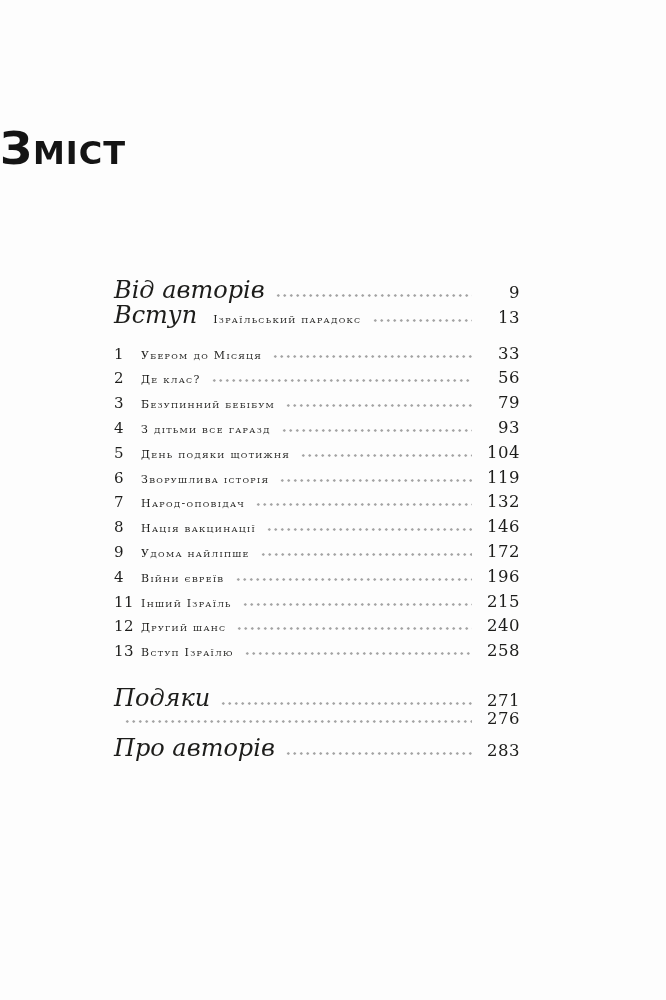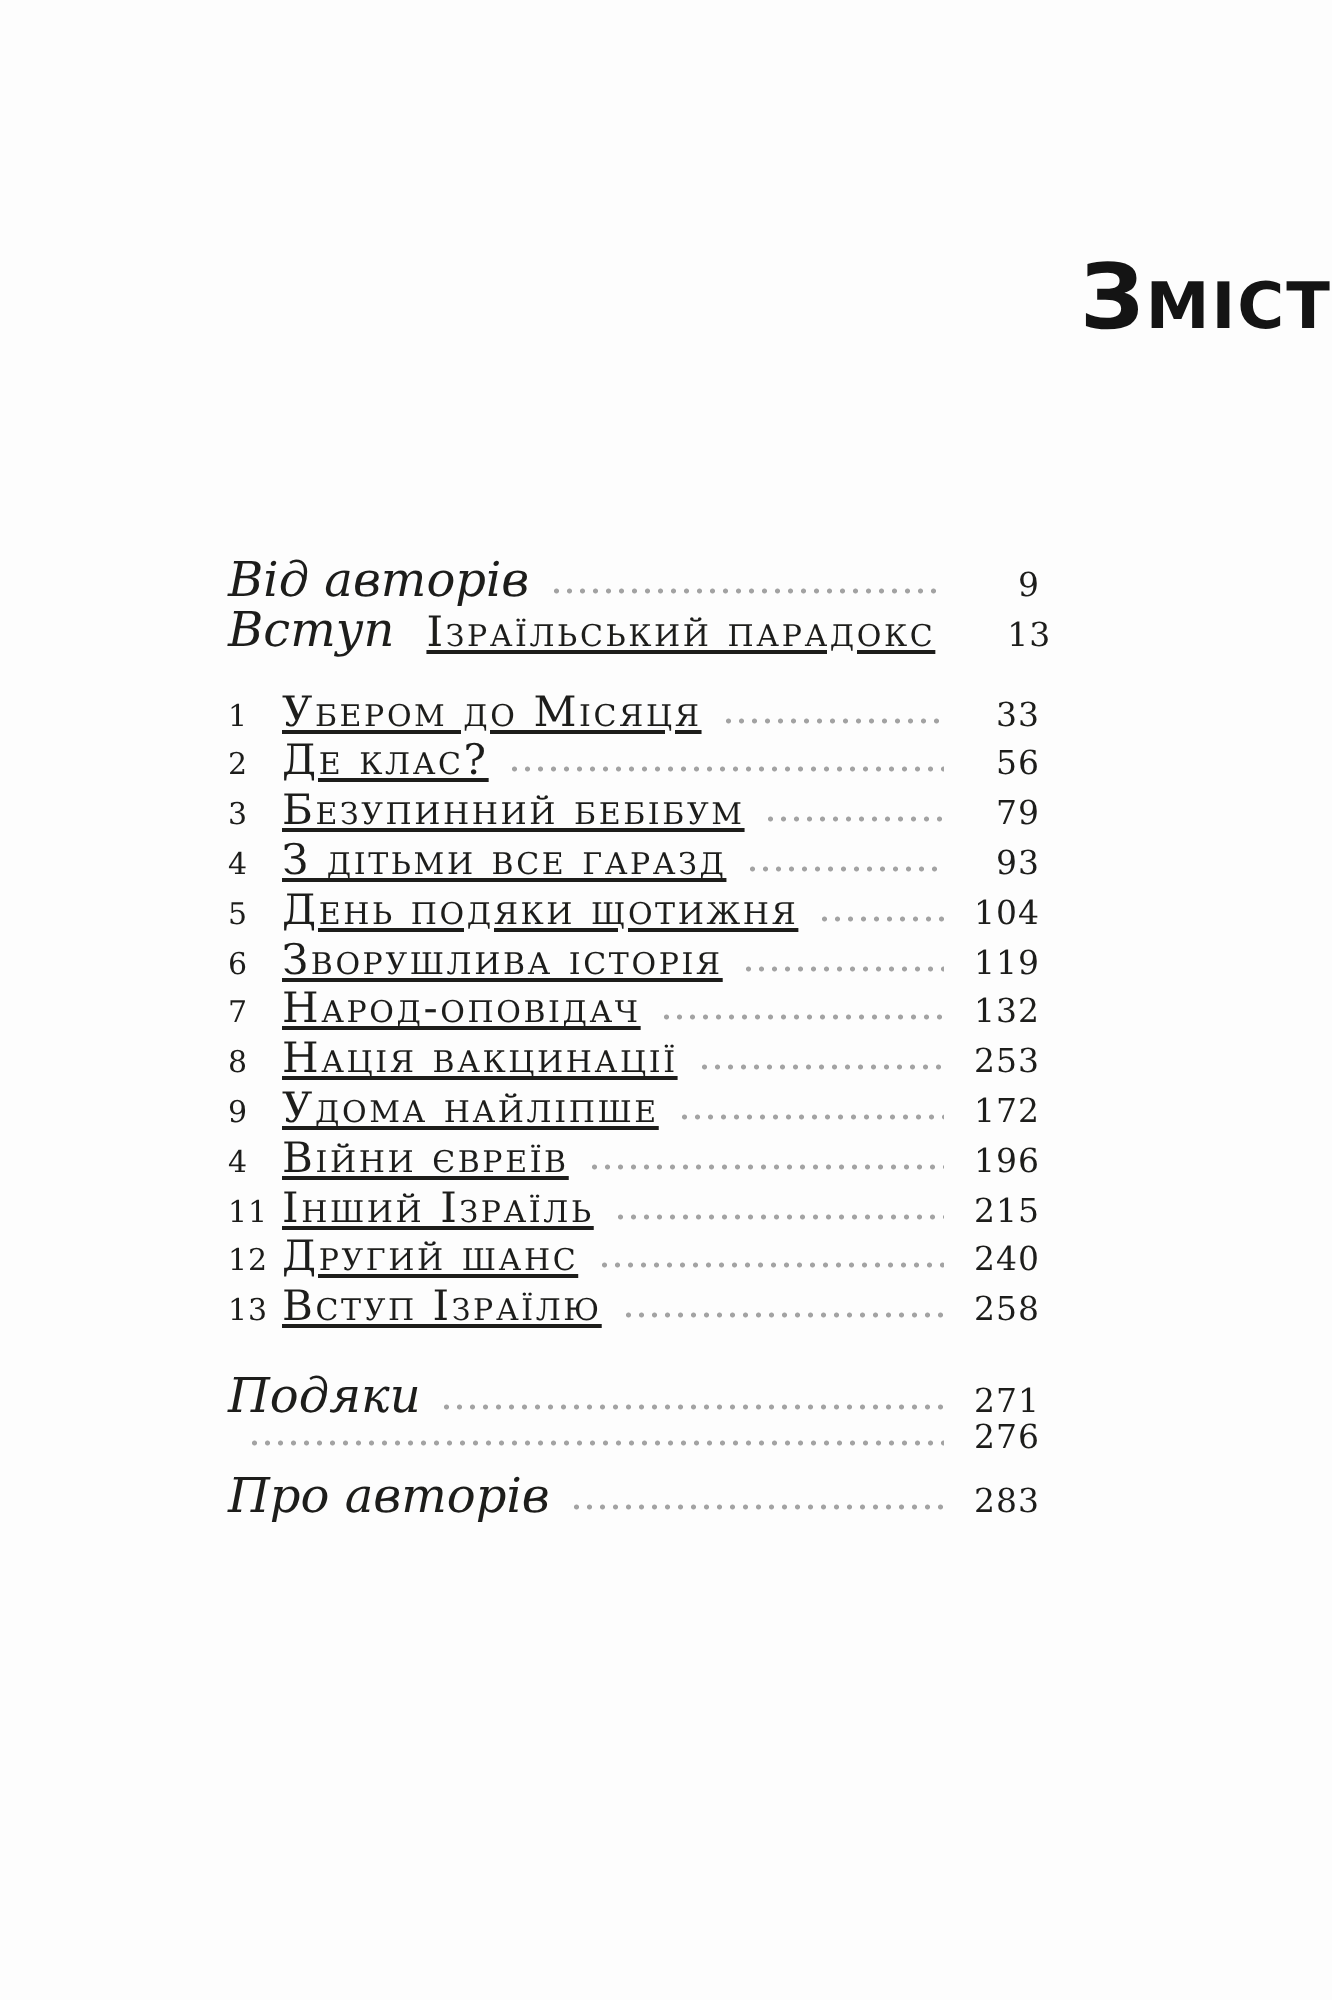--- a/index.html
+++ b/index.html
@@ -14,21 +14,21 @@
     color:var(--text);
     font-family:"DejaVu Serif","Liberation Serif",serif;
     overflow:hidden;
   }
   .page{
     width:666px;height:1000px;
     position:relative;
   }
   h1.toc-title{
     margin-top:124px;
-    text-align:right;
+    text-align:left;
     font-family:"DejaVu Sans","Liberation Sans",sans-serif;
     font-weight:700;
     font-variant:small-caps;
     font-size:45px;
     line-height:50px;
     letter-spacing:1px;
     color:#141414;
   }
   .toc-list{
     margin:102px 0 0 114px;
@@ -41,24 +41,23 @@
   }
   .gap{height:18px;}
   .num{
     width:27px;
     flex:0 0 27px;
     font-size:15px;
     letter-spacing:.5px;
   }
   .sc{
     font-variant:small-caps;
-    font-size:21px;
+    font-size:11px;
     letter-spacing:1.3px;
     white-space:nowrap;
-    text-decoration:underline;
   }
   .it{
     font-style:italic;
     font-size:24px;
     white-space:nowrap;
   }
   .label{
     margin-right:16px;
   }
   .leader{
@@ -140,21 +139,21 @@
     <div class="row">
       <span class="num">7</span>
       <span class="sc">Народ-оповідач</span>
       <span class="leader"></span>
       <span class="page-num">132</span>
     </div>
     <div class="row">
       <span class="num">8</span>
       <span class="sc">Нація вакцинації</span>
       <span class="leader"></span>
-      <span class="page-num">253</span>
+      <span class="page-num">146</span>
     </div>
     <div class="row">
       <span class="num">9</span>
       <span class="sc">Удома найліпше</span>
       <span class="leader"></span>
       <span class="page-num">172</span>
     </div>
     <div class="row">
       <span class="num">4</span>
       <span class="sc">Війни євреїв</span>

